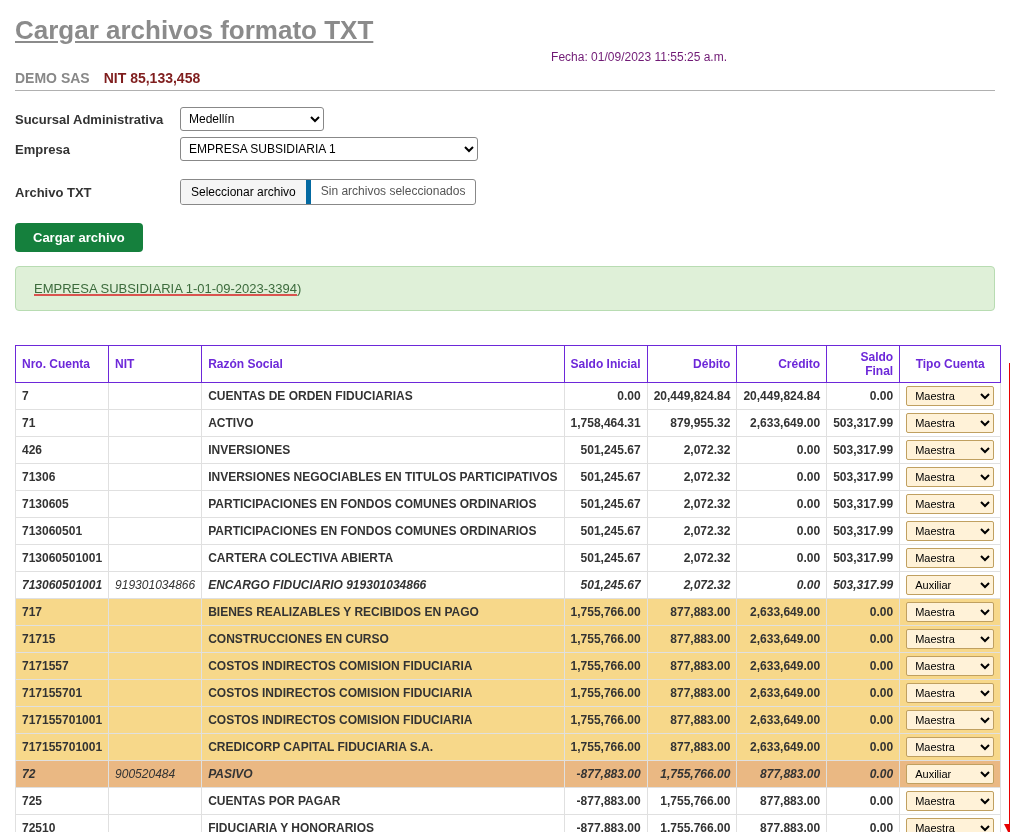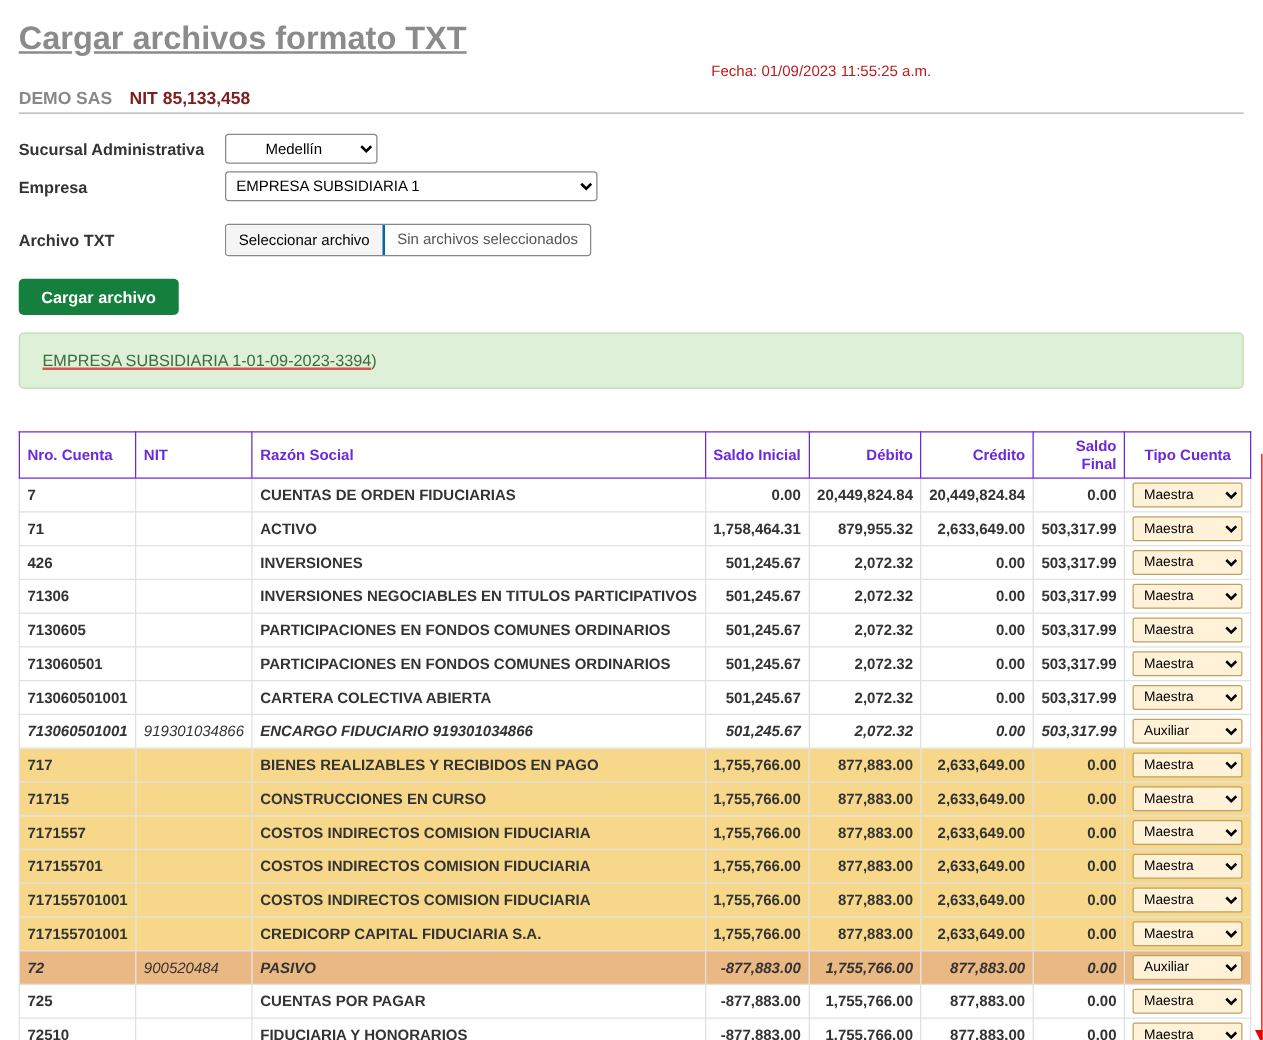--- a/index.html
+++ b/index.html
@@ -33,56 +33,56 @@
     color: #888;
   }
   .nit {
     font-size: 14px;
     font-weight: bold;
     color: #7f1d1d;
     margin-top: 20px;
   }
   .fecha {
     position: absolute;
-    right: 250px;
+    right: 268px;
     font-size: 12px;
-    color: #b91c1c;
+    color: #701a75;
   }
   .field-row {
     display: flex;
     align-items: center;
     margin-bottom: 6px;
   }
   .field-label {
     width: 165px;
     font-size: 13px;
     font-weight: bold;
     color: #333;
   }
   select {
     font-size: 12px;
     border: 1px solid #888;
     border-radius: 3px;
     padding: 2px 4px;
     height: 24px;
     background: #fff;
   }
-  select.suc { width: 122px; text-align: center; }
+  select.suc { width: 144px; }
   select.emp { width: 298px; }
   .file-wrap {
     display: inline-flex;
     border: 1px solid #888;
     border-radius: 3px;
     overflow: hidden;
     height: 26px;
   }
   .file-btn {
     background: #f5f5f5;
     border: none;
-    border-right: 2px solid #0369a1;
+    border-right: 5px solid #0369a1;
     padding: 3px 10px;
     font-size: 12px;
     cursor: pointer;
   }
   .file-status {
     font-size: 12px;
     padding: 4px 10px;
     color: #555;
   }
   .gap { height: 12px; }

